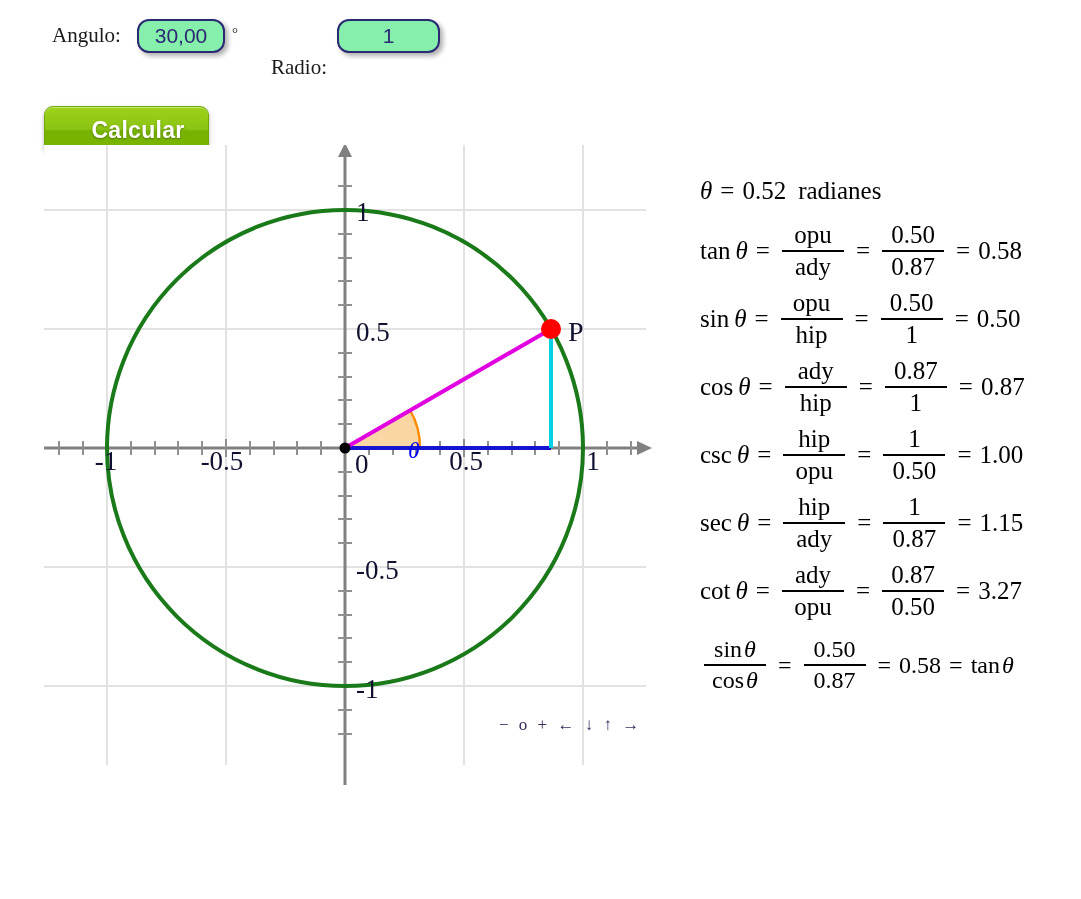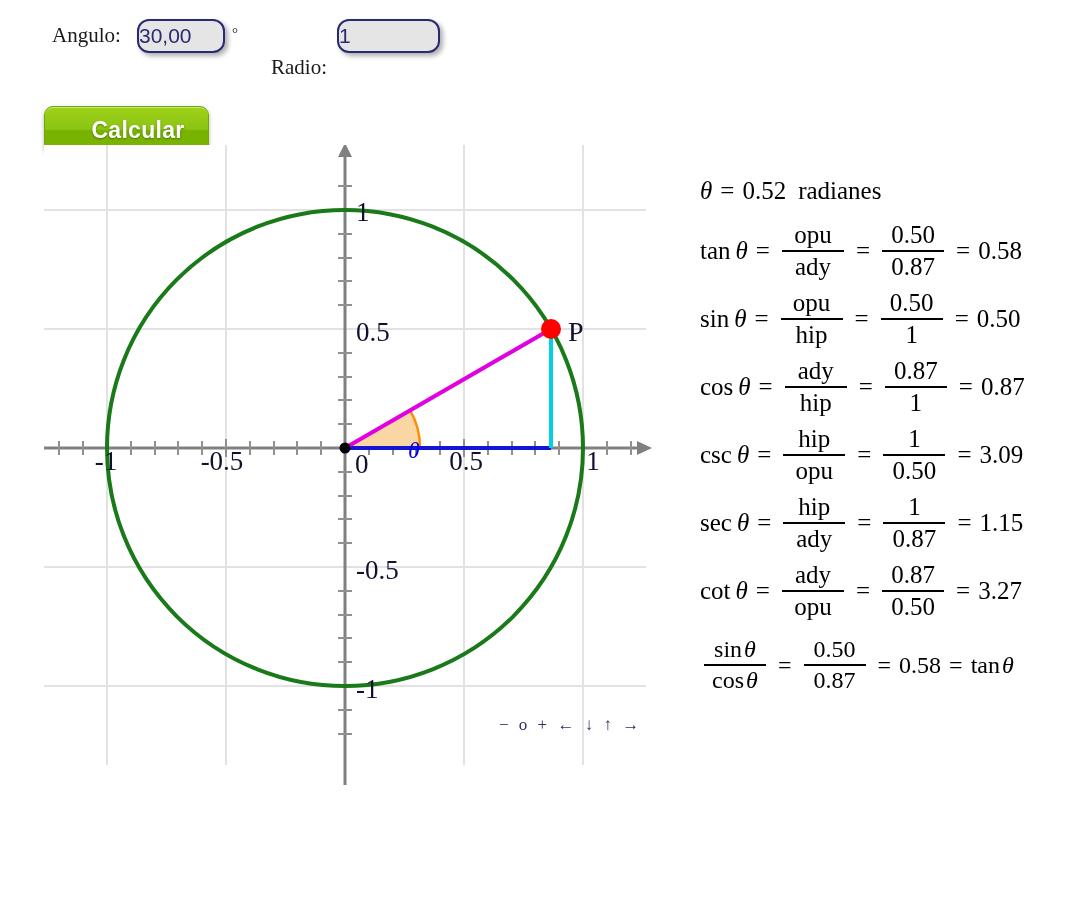--- a/index.html
+++ b/index.html
@@ -26,27 +26,28 @@
   }
   .deg-symbol {
     position: absolute;
     font-family: "Liberation Serif", "DejaVu Serif", serif;
     font-size: 15px;
     color: #1a1a1a;
   }
   .field {
     position: absolute;
     box-sizing: border-box;
-    background: #e5e5e5;
+    background: #86efac;
     border: 2px solid #2a2a72;
     border-radius: 12px;
     box-shadow: 3px 3px 5px rgba(0,0,0,0.32);
     color: #2a2a72;
     font-family: "Liberation Sans", "DejaVu Sans", sans-serif;
     font-size: 21px;
+    text-align: center;
     outline: none;
     padding: 0;
     line-height: 1;
   }
   .field.angulo { left: 137px; top: 19px; width: 88px; height: 34px; }
   .field.radio  { left: 337px; top: 19px; width: 103px; height: 34px; }
 
   .calc-btn {
     position: absolute;
     left: 44px; top: 106px;
@@ -327,21 +328,21 @@
         <span class="bar"></span>
         <span class="den">opu</span>
       </span>
       <span class="mo">=</span>
       <span class="frac">
         <span class="num">1</span>
         <span class="bar"></span>
         <span class="den">0.50</span>
       </span>
       <span class="mo">=</span>
-      <span>3.09</span>
+      <span>1.00</span>
     </div>
 
     <div class="eq-row">
       <span class="op-name">sec</span>
       <span class="theta-sym">θ</span>
       <span class="mo">=</span>
       <span class="frac">
         <span class="num">hip</span>
         <span class="bar"></span>
         <span class="den">ady</span>

